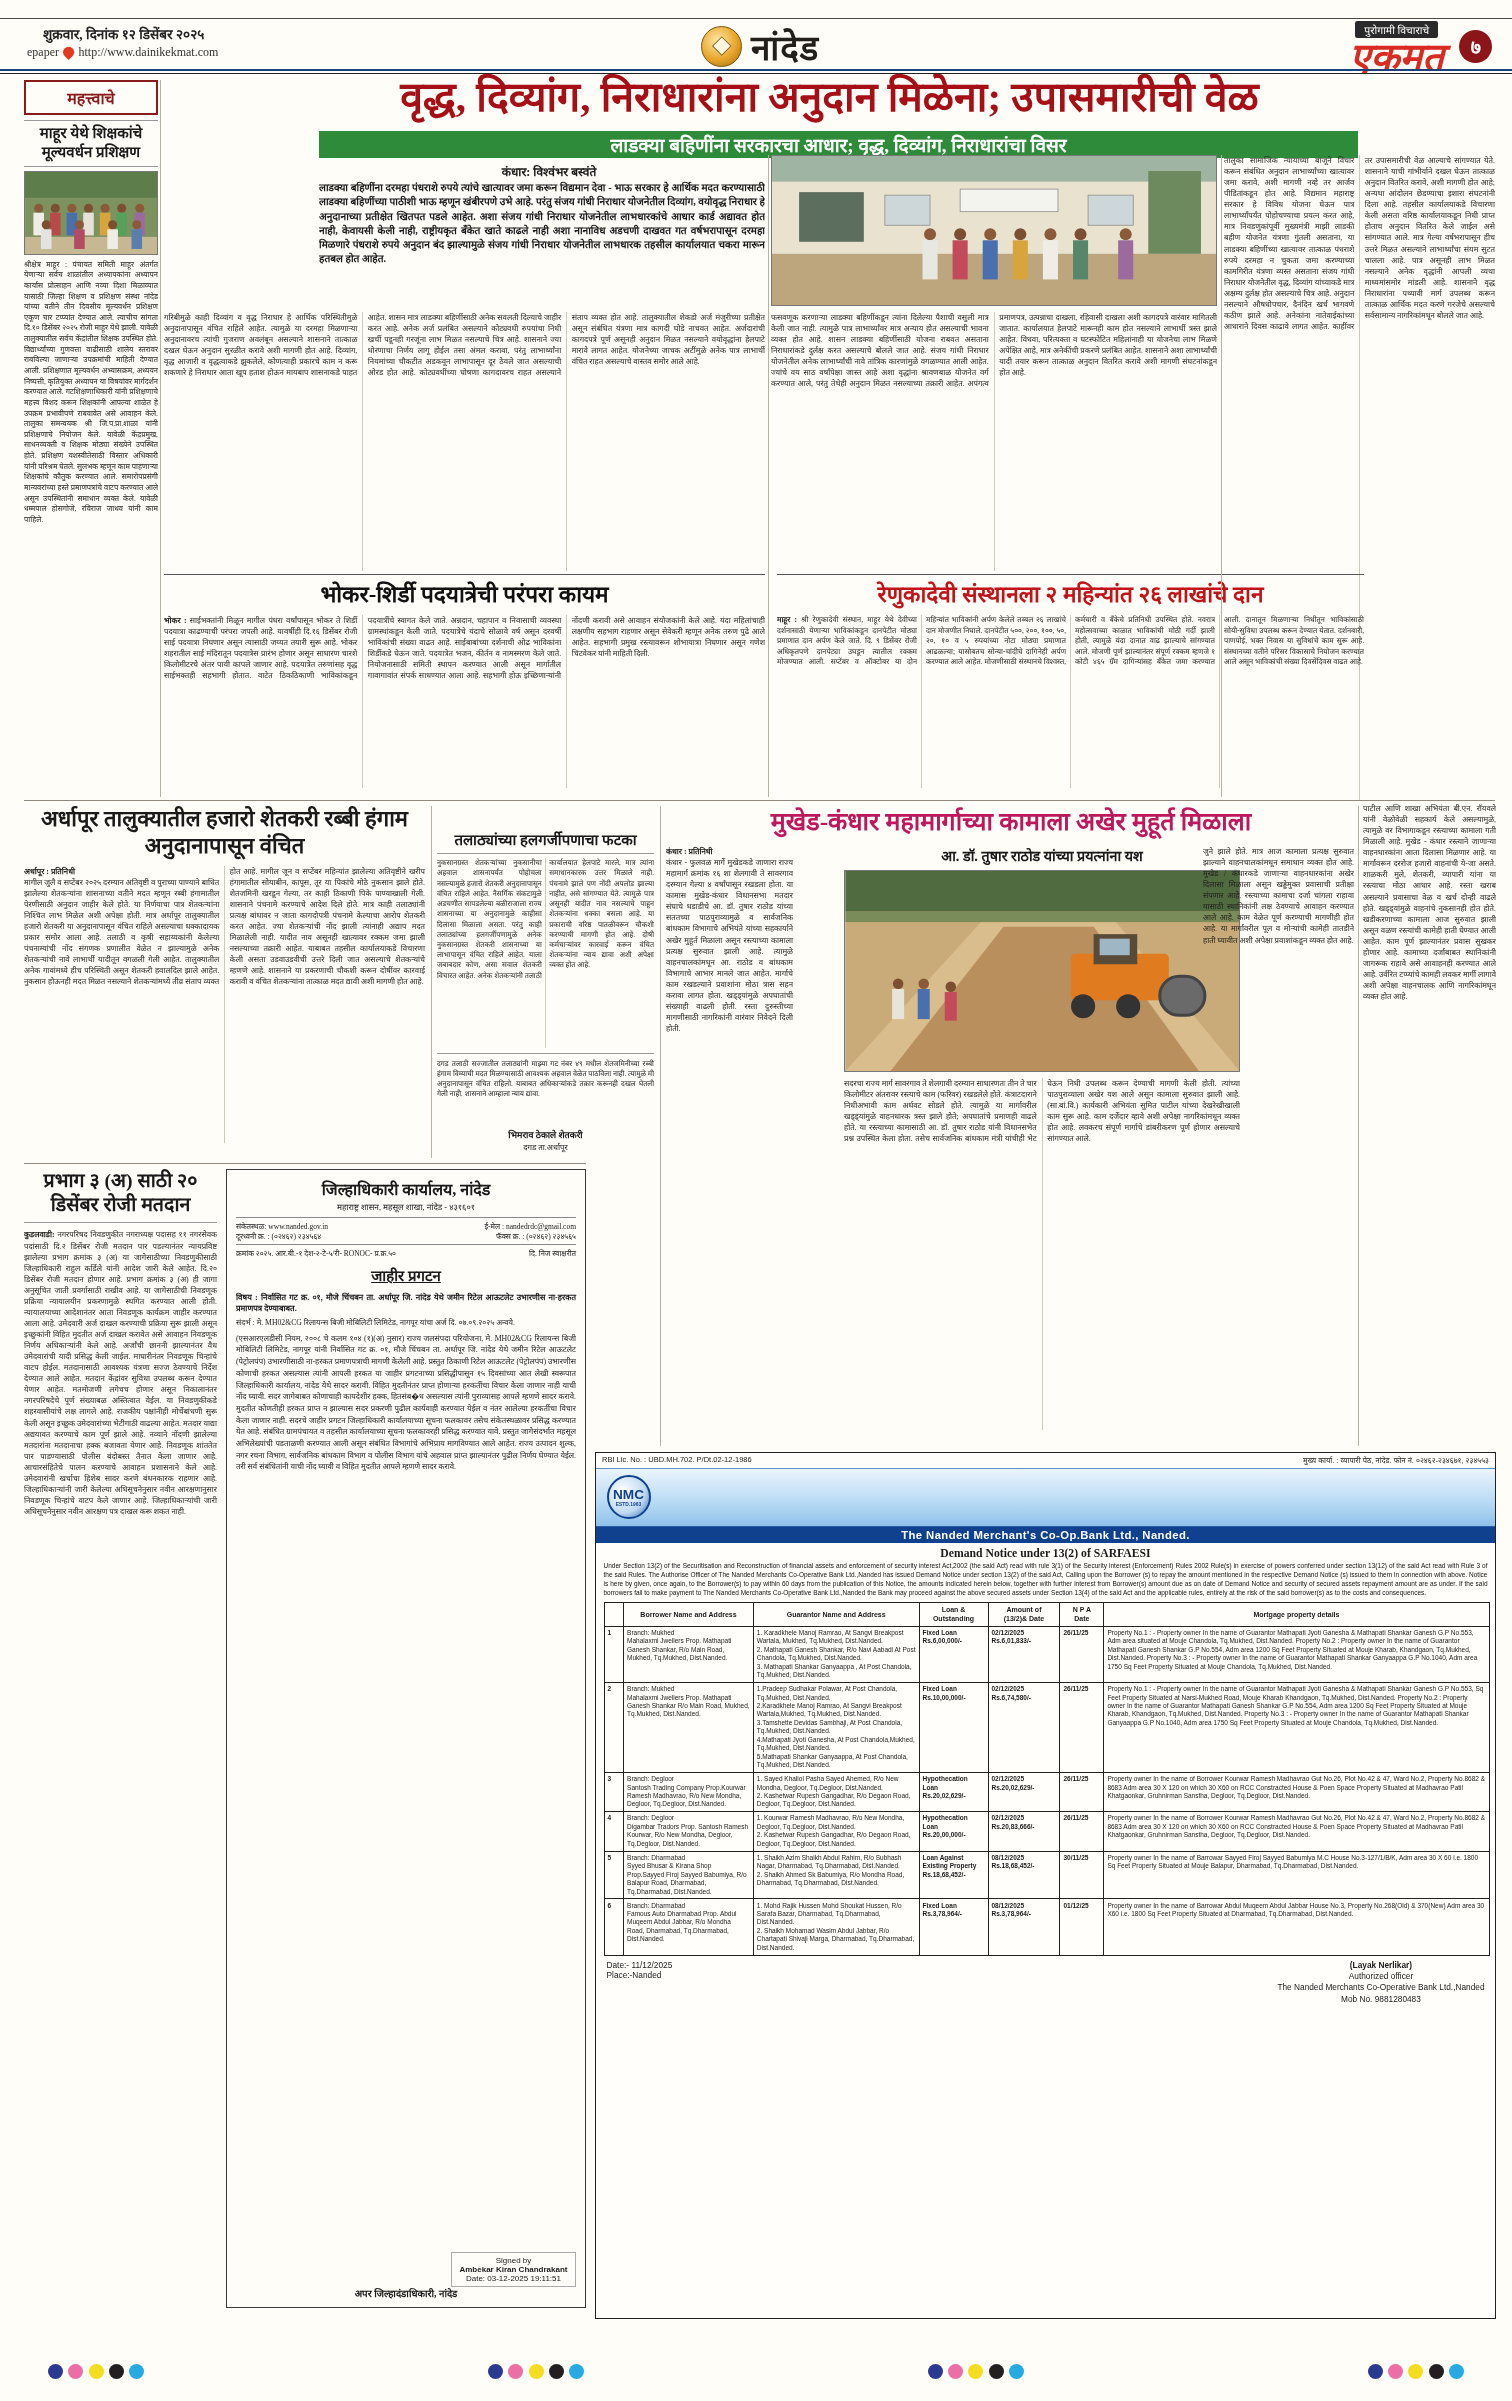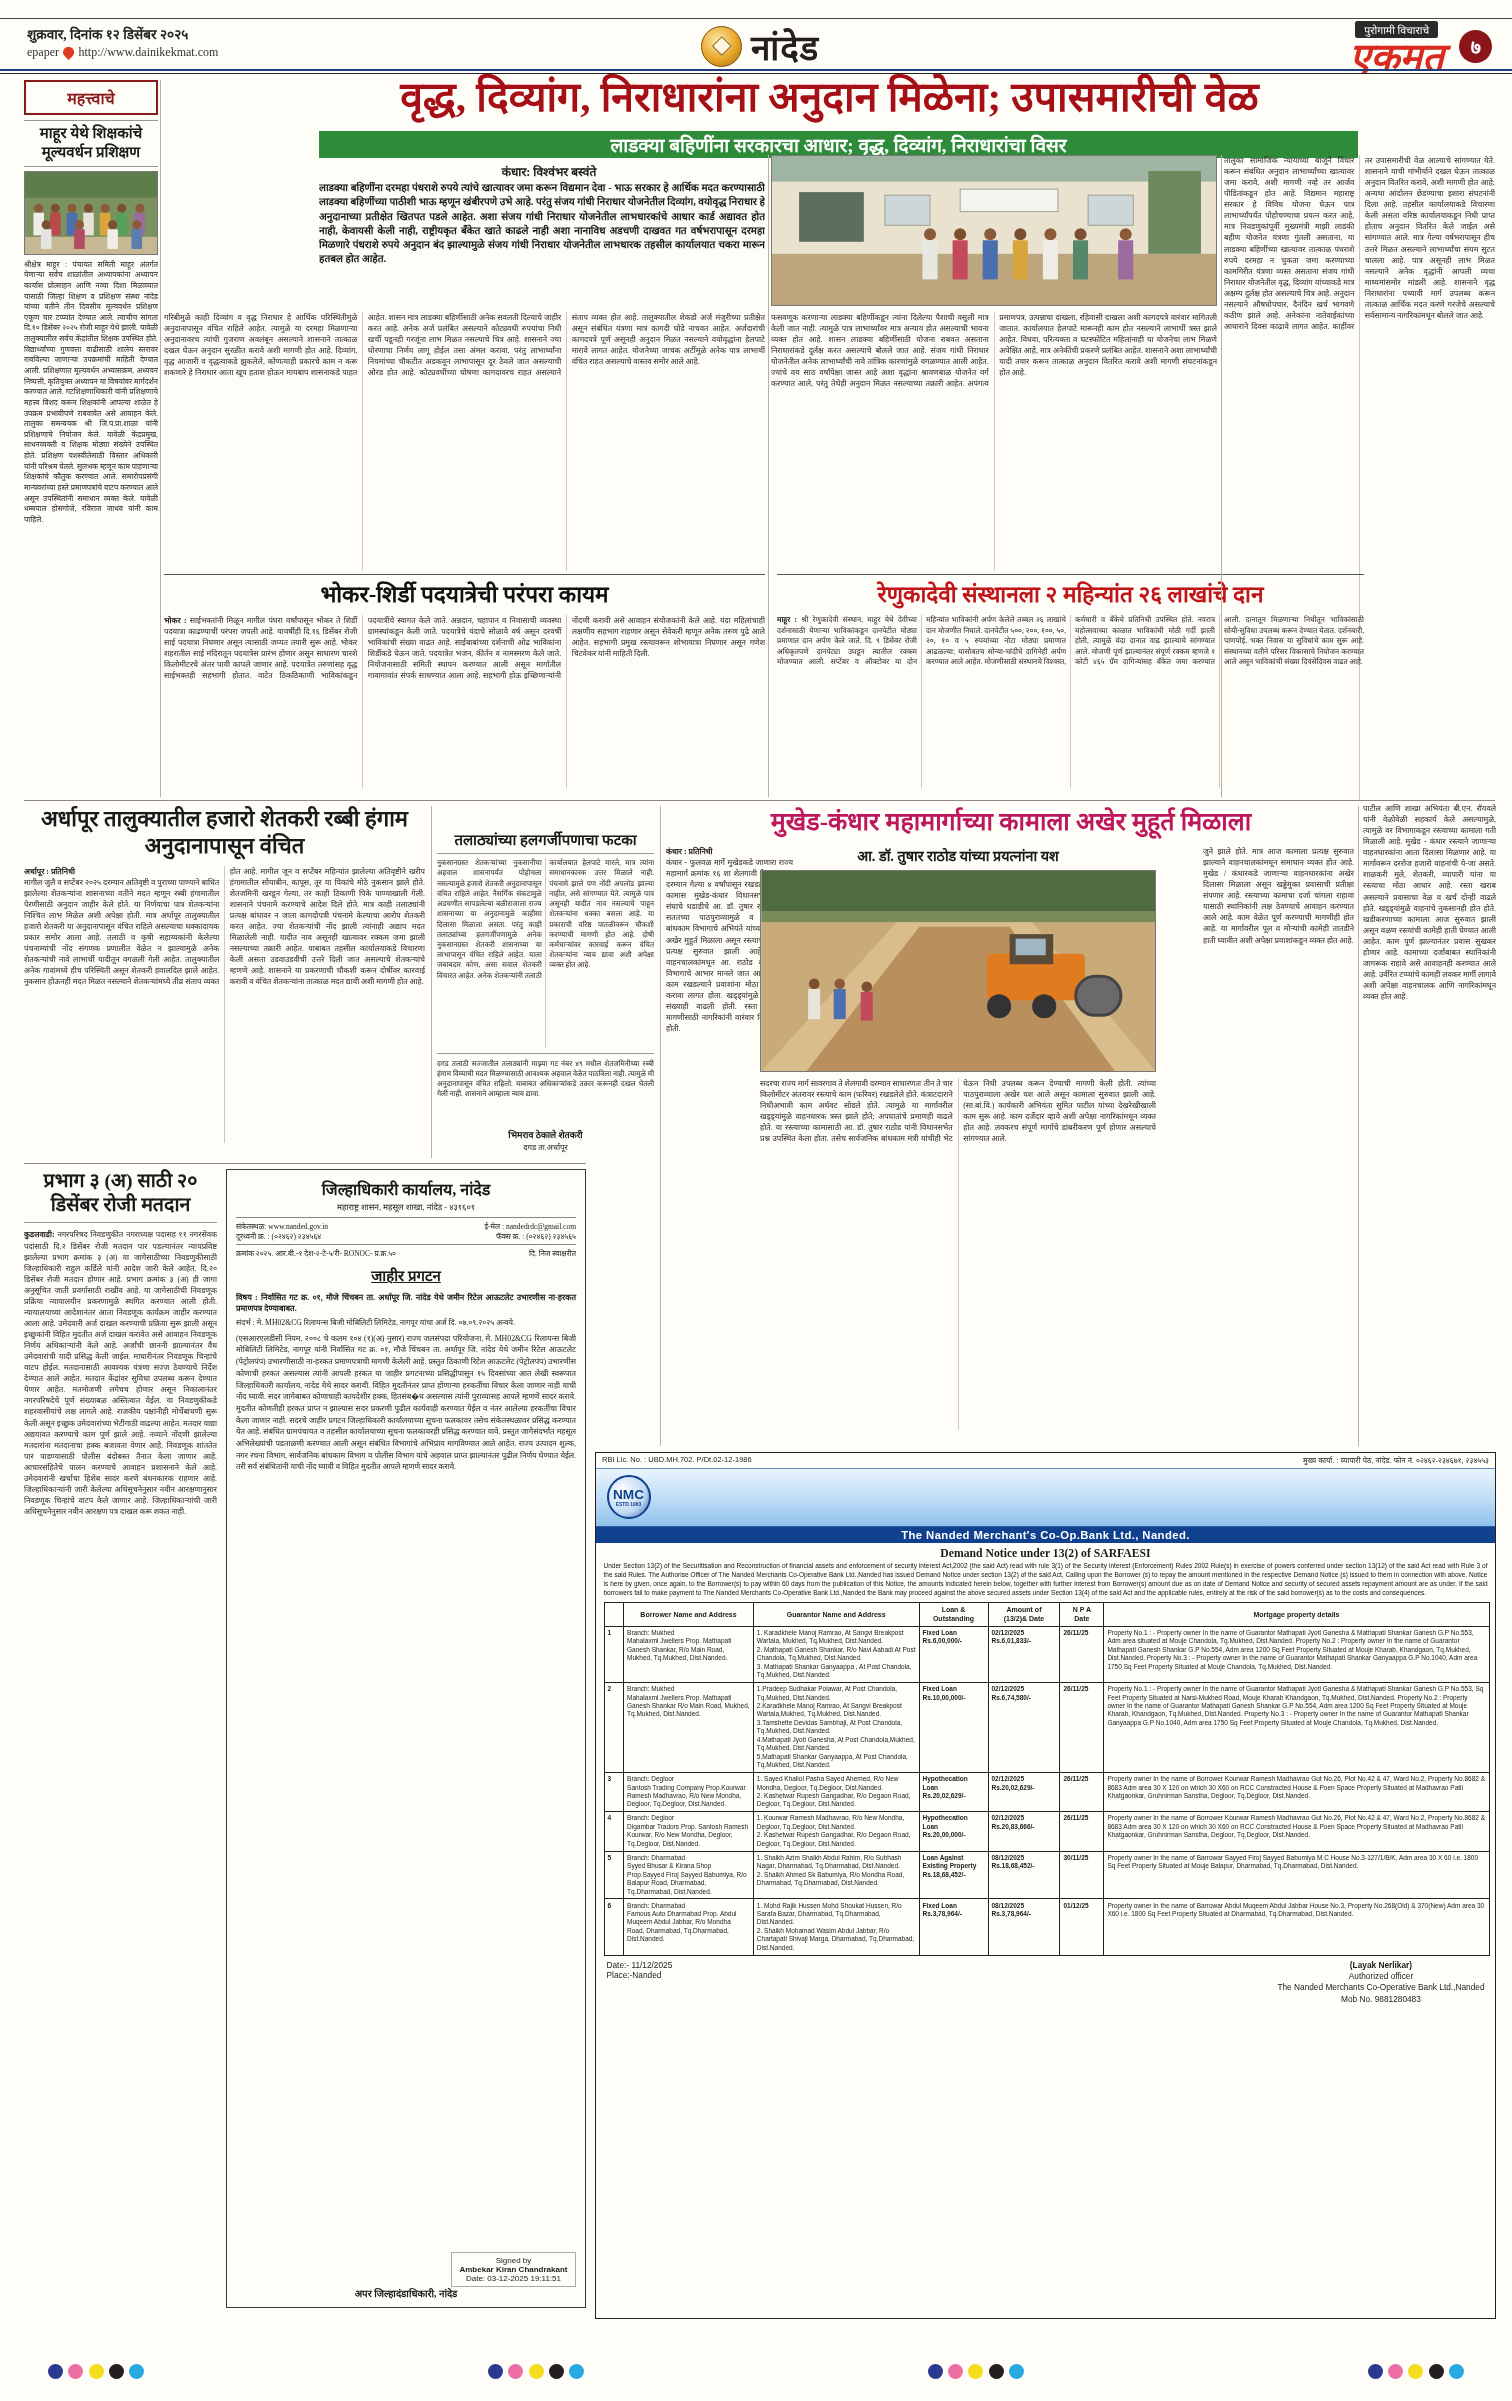--- a/index.html
+++ b/index.html
@@ -8,21 +8,21 @@
         font-family:"Liberation Serif",serif;overflow:hidden}
   .abs{position:absolute}
   .jt{text-align:justify;overflow:hidden}
   .body-text{font-size:7.8px;line-height:1.42;text-align:justify;overflow:hidden;color:#201d1a}
   .dateline{font-weight:bold}
   .vrule{position:absolute;width:0.8px;background:#b7b1a2}
   .hrule{position:absolute;height:0.8px;background:#8f897d}
 
   
   .mast-topline{position:absolute;left:0;top:18px;width:1512px;height:0.8px;background:#4a4a4a}
-  .mast-date{position:absolute;left:27px;top:24px;font-size:13.6px;font-weight:bold;color:#222}
+  .mast-date{position:absolute;left:43px;top:24px;font-size:13.6px;font-weight:bold;color:#222}
   .mast-epaper{position:absolute;left:27px;top:45px;font-size:12px;color:#333;display:flex;align-items:center;gap:4.5px}
   .pin{display:inline-block;width:10.5px;height:10.5px;border-radius:50% 50% 50% 0;background:#e03a21;transform:rotate(-45deg)}
   .mast-center{position:absolute;left:617px;top:22.6px;width:286px;display:flex;align-items:center;justify-content:center;gap:9px}
   .mast-city{font-size:35px;font-weight:bold;color:#23201c;letter-spacing:0.8px}
   .mast-right{position:absolute;right:68px;top:21px;text-align:center}
   .tagline{display:inline-block;background:#2a2a2a;color:#fff;font-size:10.5px;padding:1.5px 9px;border-radius:2.3px}
   .brand{font-size:38px;font-weight:bold;font-style:italic;color:#d92b21;line-height:1}
   .pageno{position:absolute;right:19.6px;top:30px;width:33px;height:33px;border-radius:50%;background:#8c1519;color:#fff;
           font-size:19.6px;font-weight:bold;display:flex;align-items:center;justify-content:center}
   .mast-rule1{position:absolute;left:0;top:69px;width:1512px;height:2.3px;background:#1d3f7c}
@@ -61,21 +61,21 @@
   .talathi{left:437px;top:831px;width:217px;height:328px}
   .talathi-h{font-size:15px;font-weight:bold;text-align:center;line-height:1.25;border-bottom:0.8px solid #999;padding-bottom:3px;margin-bottom:4.5px}
   .talathi-body{height:190px;column-count:2;column-gap:7.5px;column-rule:0.8px solid #cfc9ba;font-size:7.2px}
   .quote{margin-top:4.5px;border-top:0.8px solid #999;padding-top:3.8px;font-size:7.2px;text-align:justify;height:72px;overflow:hidden}
   .quote-by{text-align:center;font-weight:bold;font-size:9px;margin-top:3px}
   .quote-place{text-align:center;font-size:8px}
 
   
   .mukhed-h{left:666px;top:803px;width:690px;font-size:25px;font-weight:bold;text-align:center;color:#be185d}
   .mukhed-left{left:666px;top:846px;width:127px;height:599px}
-  .mukhed-center{left:760px;top:846px;width:396px;height:599px}
+  .mukhed-center{left:844px;top:846px;width:396px;height:599px}
   .mukhed-sub{font-size:14.3px;font-weight:bold;text-align:center;margin-bottom:4.5px}
   .mukhed-bottom{margin-top:6px;height:352px;column-count:2;column-gap:10.5px;column-rule:0.8px solid #cfc9ba}
   .mukhed-right{left:1203px;top:846px;width:151px;height:599px}
   .mukhed-far{left:1363px;top:803px;width:133px;height:643px}
 
   
   .prabhag{left:24px;top:1169px;width:193px;height:1139px}
   .prabhag-h{font-size:19.6px;font-weight:bold;text-align:center;line-height:1.25;border-bottom:0.8px solid #999;padding-bottom:4.5px;margin-bottom:6px}
   .prabhag-body{height:1054px}
 

